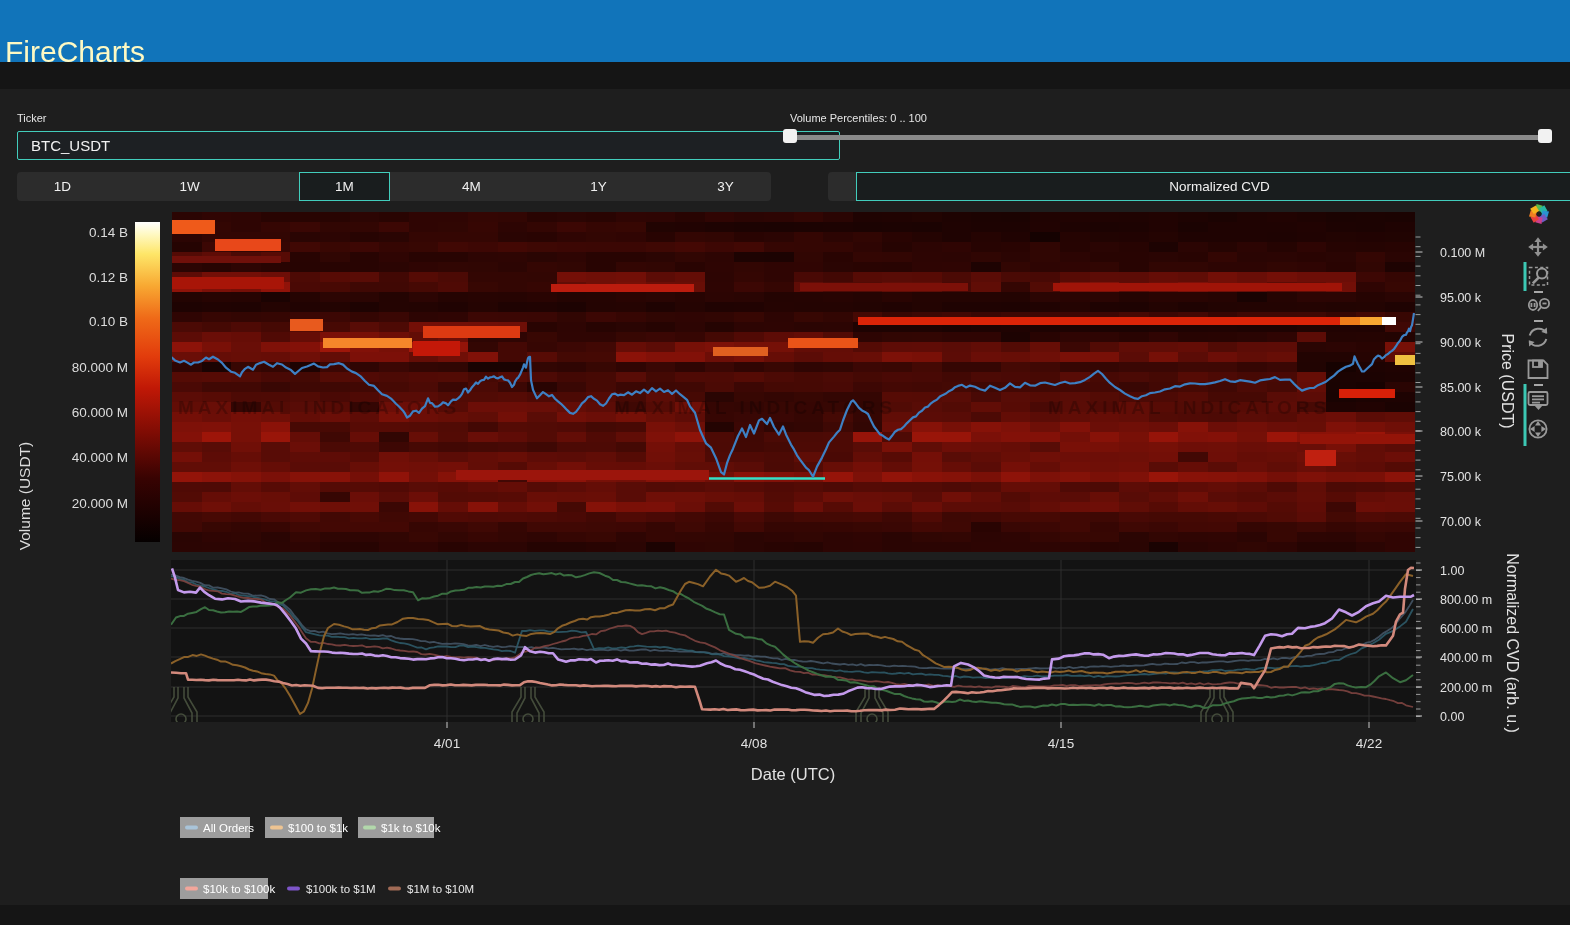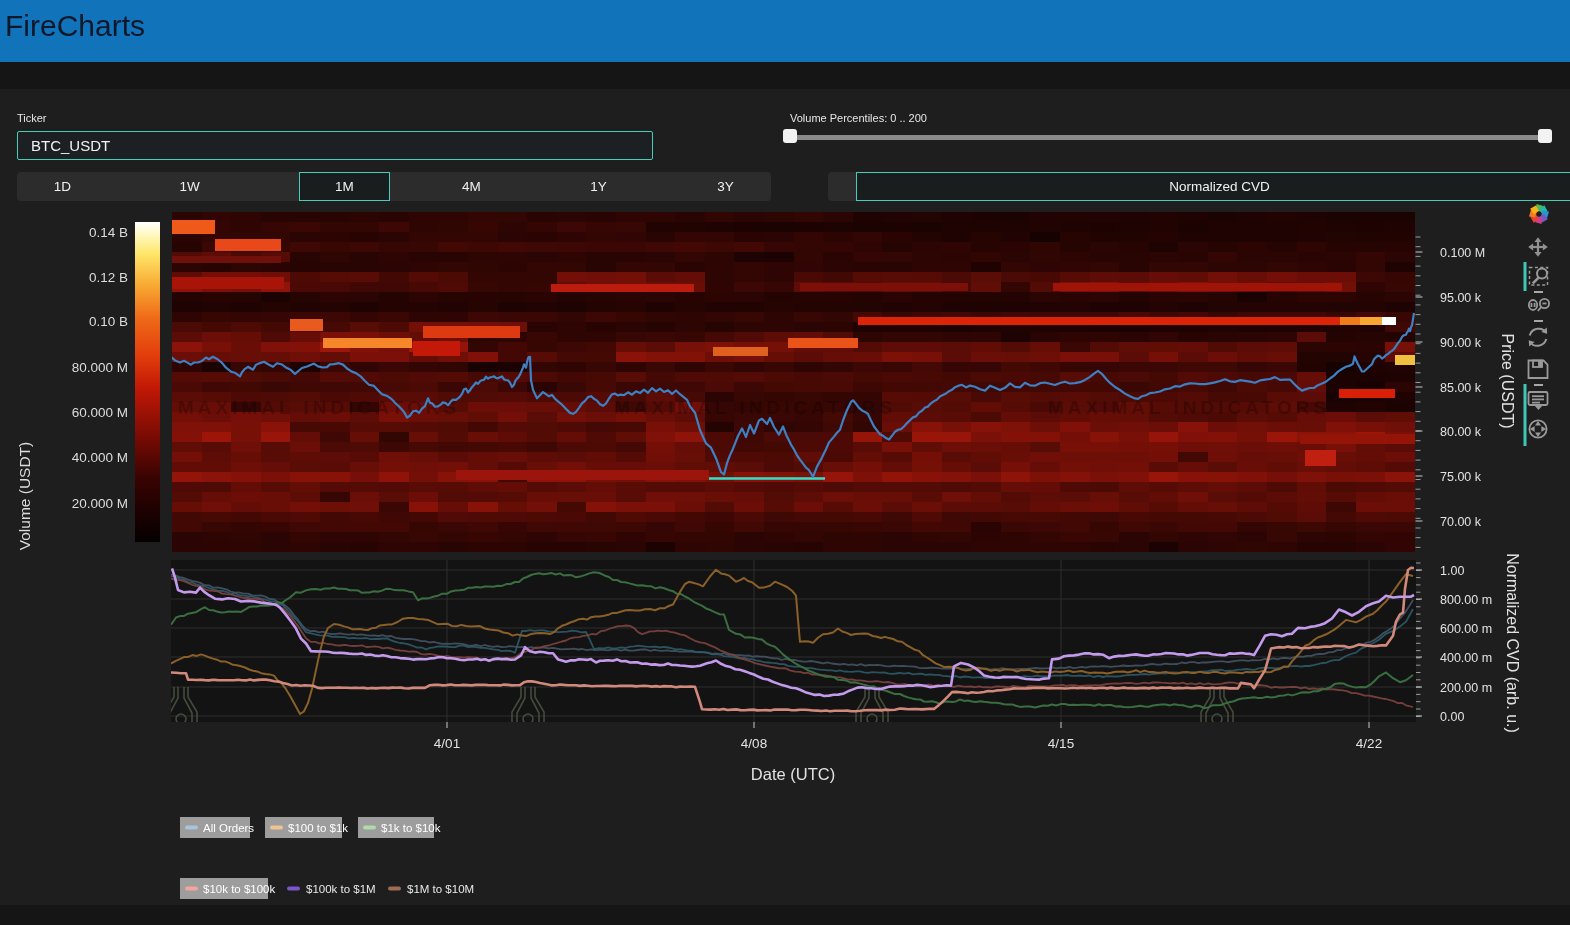--- a/index.html
+++ b/index.html
@@ -1,39 +1,39 @@
 <!DOCTYPE html>
 <html><head>
 <meta charset="utf-8">
 <style>
 * { margin:0; padding:0; box-sizing:border-box; }
 html,body { width:1570px; height:925px; background:#151515; overflow:hidden;
   font-family:"Liberation Sans",sans-serif; }
 #hdr { position:absolute; top:0; left:0; width:1570px; height:62px; background:#1174ba; }
-#hdr span { position:absolute; left:5px; top:9px; font-size:30px; color:#0f172a; }
+#hdr span { position:absolute; left:5px; top:35px; font-size:30px; color:#fef9c3; }
 #content { position:absolute; top:89px; left:0; width:1570px; height:816px; background:#1e1e1e; }
 .lbl { position:absolute; font-size:11px; color:#e6e6e6; }
-#tickbox { position:absolute; left:17px; top:131px; width:636px; height:29px;
+#tickbox { position:absolute; left:17px; top:131px; width:823px; height:29px;
   background:#1d2023; border:1px solid #42cdbc; border-radius:2px;
   color:#f2f2f2; font-size:15px; line-height:27px; padding-left:13px; }
 .btnrow { position:absolute; top:172px; height:29px; background:#2c2c2c; border-radius:4px; display:flex; }
 .btn { flex:1; text-align:center; line-height:27px; font-size:13.5px; color:#f0f0f0; border:1px solid transparent; }
 .btn.sel { background:#191d1e; border:1px solid #42cdbc;margin-left:28px; }
 #rail { position:absolute; left:790px; top:135px; width:755px; height:5px; background:#8a8a8a; border-radius:2px; }
 .knob { position:absolute; top:129px; width:14px; height:14px; background:#f2f2f2; border-radius:3px; }
 </style>
 </head>
 <body>
 <div id="content"></div>
 <div id="hdr">
     <span>FireCharts</span>
   </div>
 <div class="lbl" style="left:17px;top:112px;">Ticker</div>
 <div id="tickbox">BTC_USDT</div>
-<div class="lbl" style="left:790px;top:112px;">Volume Percentiles: 0 .. 200</div>
+<div class="lbl" style="left:790px;top:112px;">Volume Percentiles: 0 .. 100</div>
 <div id="rail"></div>
 <div class="knob" style="left:783px;"></div>
 <div class="knob" style="left:1538px;"></div>
 <div class="btnrow" style="left:17px;width:754px;gap:36px;">
 <div class="btn">1D</div>
     <div class="btn">1W</div>
     <div class="btn sel">1M</div>
 <div class="btn">4M</div>
     <div class="btn">1Y</div>
     <div class="btn">3Y</div>

